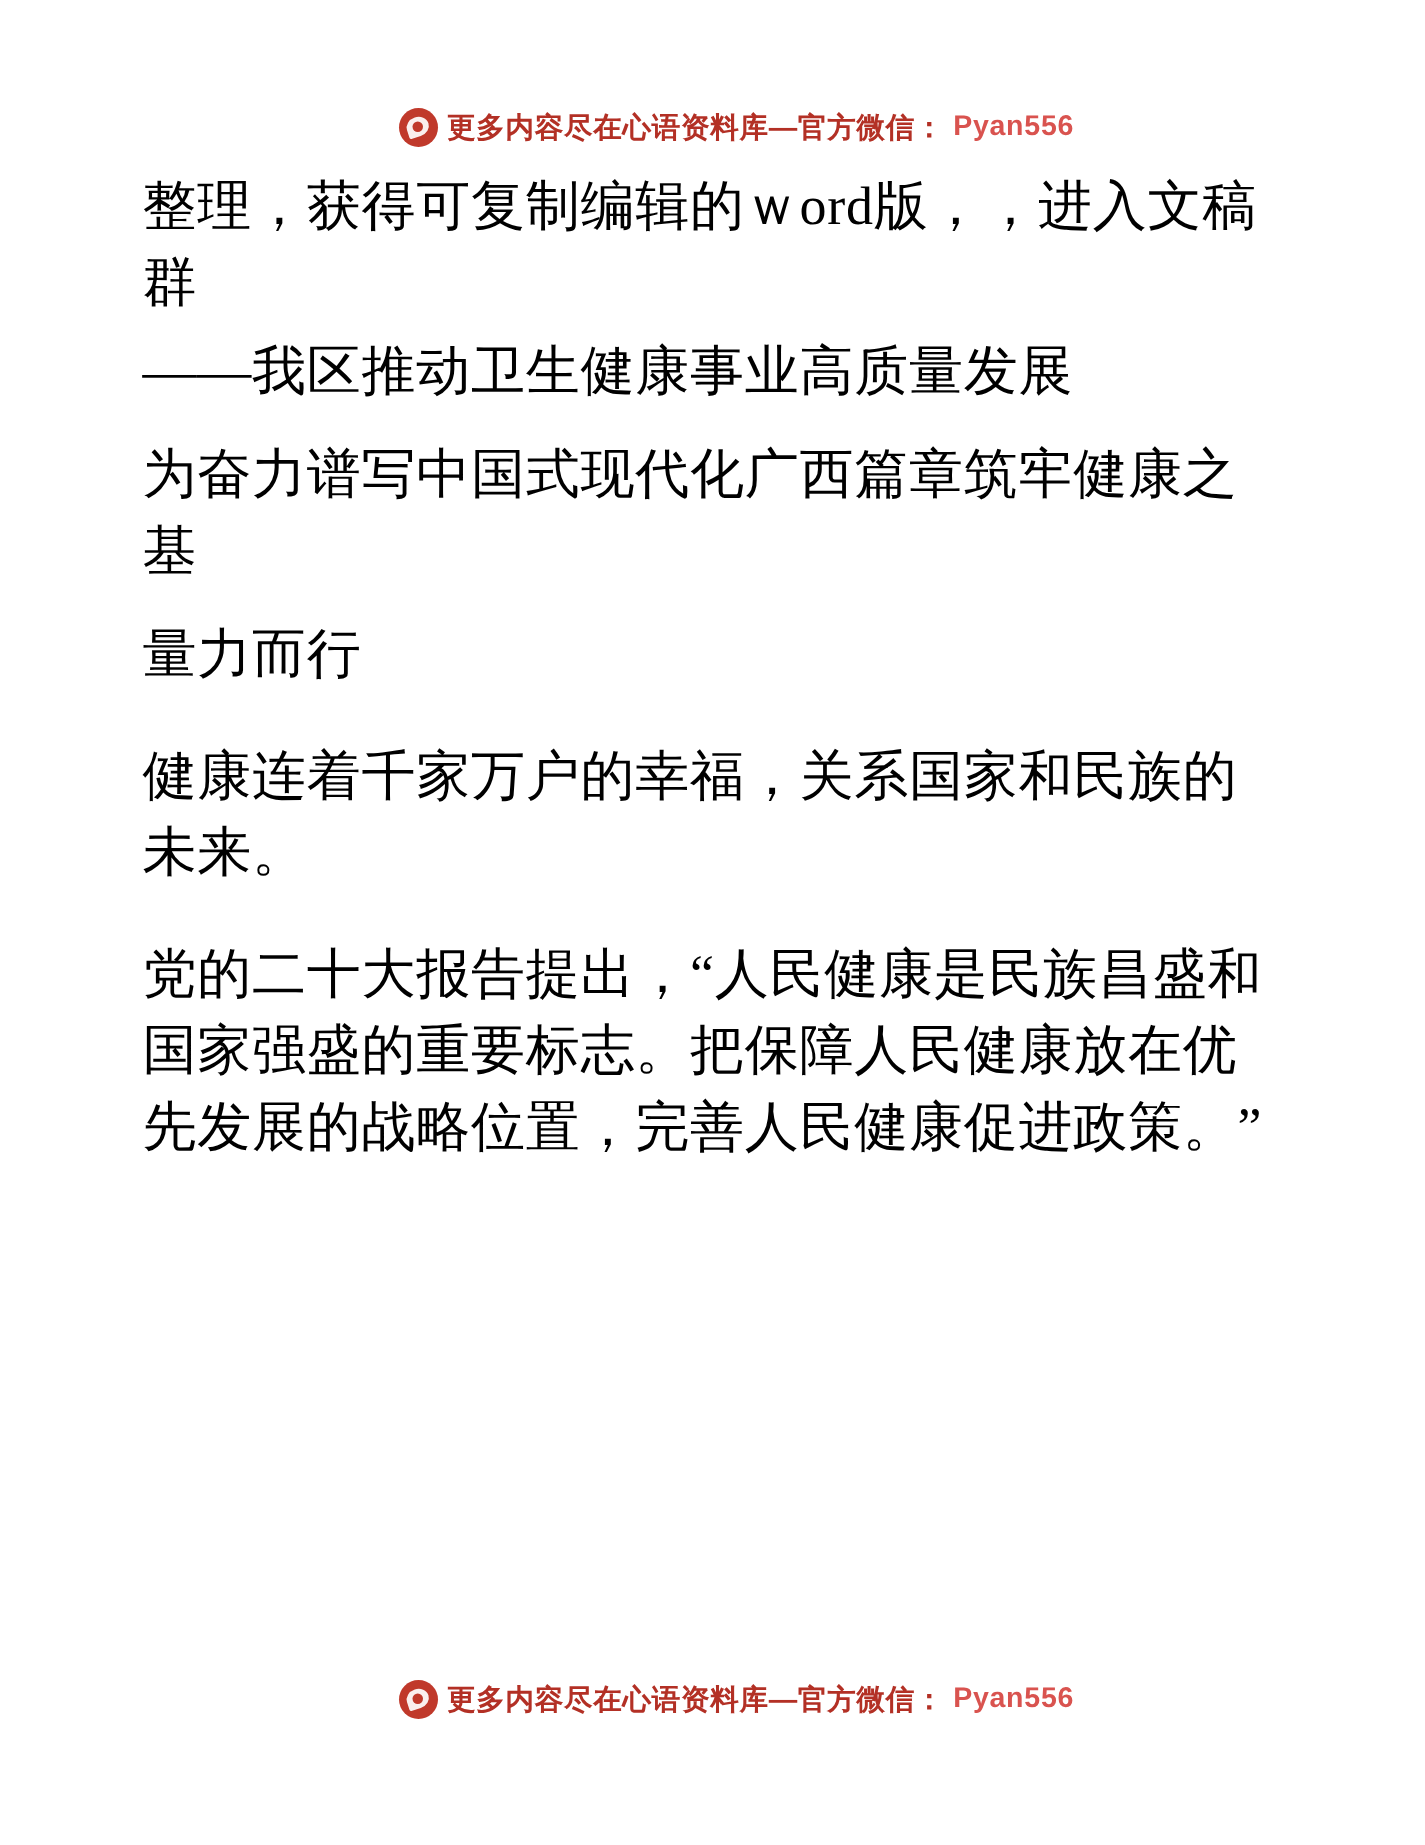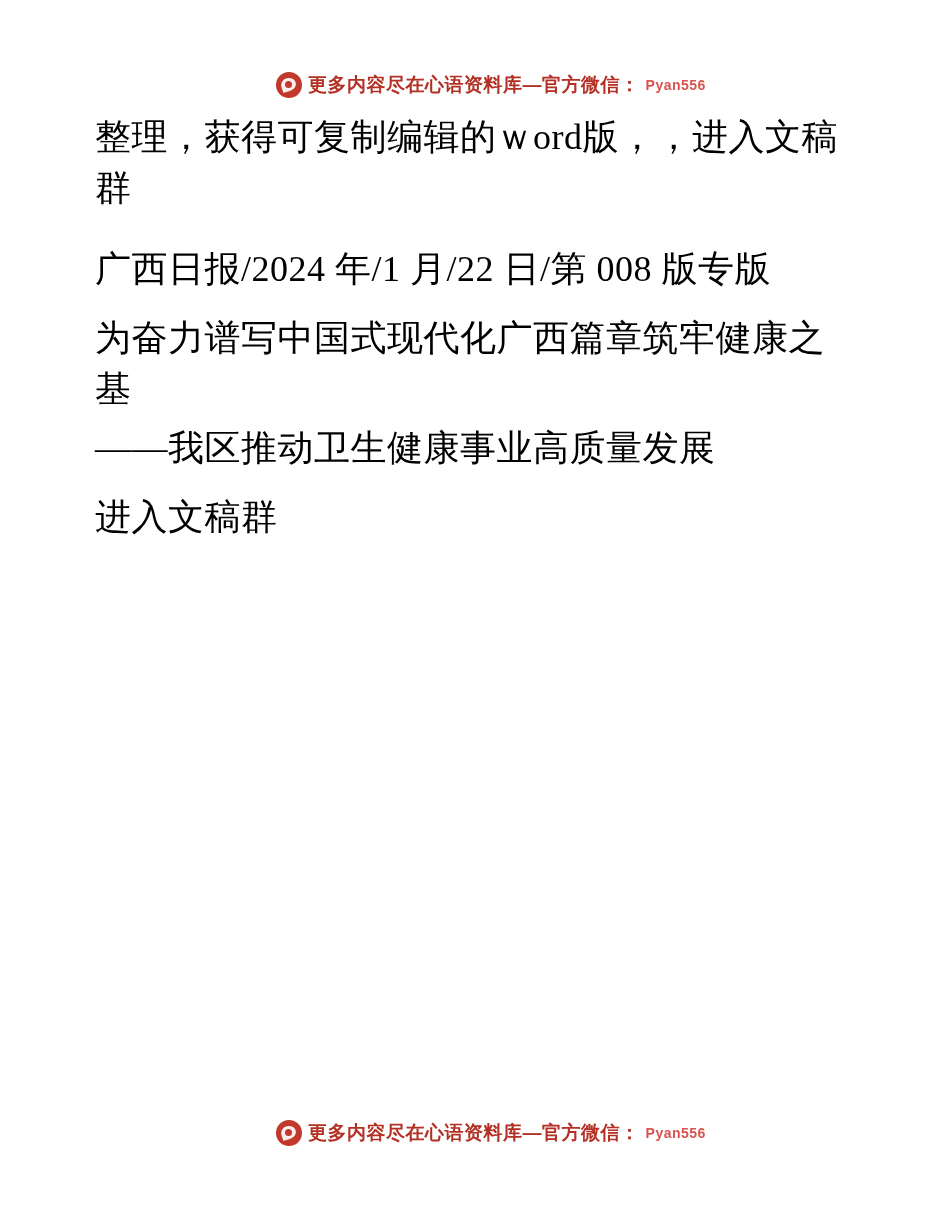--- a/index.html
+++ b/index.html
@@ -70,21 +70,21 @@
   .wm-text-main {
     font-family: "Liberation Sans", "DejaVu Sans", sans-serif;
     font-weight: bold;
     font-size: 19px;
     color: #b33025;
     letter-spacing: .5px;
   }
   .wm-text-sub {
     font-family: "Liberation Sans", "DejaVu Sans", sans-serif;
     font-weight: bold;
-    font-size: 14px;
+    font-size: 19px;
     color: #d9534f;
     letter-spacing: .5px;
   }
 
   
   .content {
     position: absolute;
     top: 112px;
     left: 95px;
     width: 760px;
@@ -109,24 +109,25 @@
 <div class="page">
 
   <div class="watermark top">
     <span class="wm-logo"></span>
     <span class="wm-text-main">更多内容尽在心语资料库—官方微信：</span>
     <span class="wm-text-sub">Pyan556</span>
   </div>
 
   <div class="content">
     <p class="para">整理，获得可复制编辑的ｗord版，，进入文稿群</p>
-    <p class="para gap-lg">广西日报/2024 年/1 月/22 日/第 008 版专版</p>
+    <p class="para gap-sm">——我区推动卫生健康事业高质量发展</p>
     <p class="para gap-md">为奋力谱写中国式现代化广西篇章筑牢健康之基</p>
-    <p class="para gap-sm">——我区推动卫生健康事业高质量发展</p>
-    <p class="para gap-md">进入文稿群</p>
+    <p class="para gap-md">量力而行</p>
+    <p class="para gap-lg">健康连着千家万户的幸福，关系国家和民族的未来。</p>
+    <p class="para gap-lg">党的二十大报告提出，“人民健康是民族昌盛和国家强盛的重要标志。把保障人民健康放在优先发展的战略位置，完善人民健康促进政策。”</p>
   </div>
 
   <div class="watermark bottom">
     <span class="wm-logo"></span>
     <span class="wm-text-main">更多内容尽在心语资料库—官方微信：</span>
     <span class="wm-text-sub">Pyan556</span>
   </div>
 
 </div>
 

